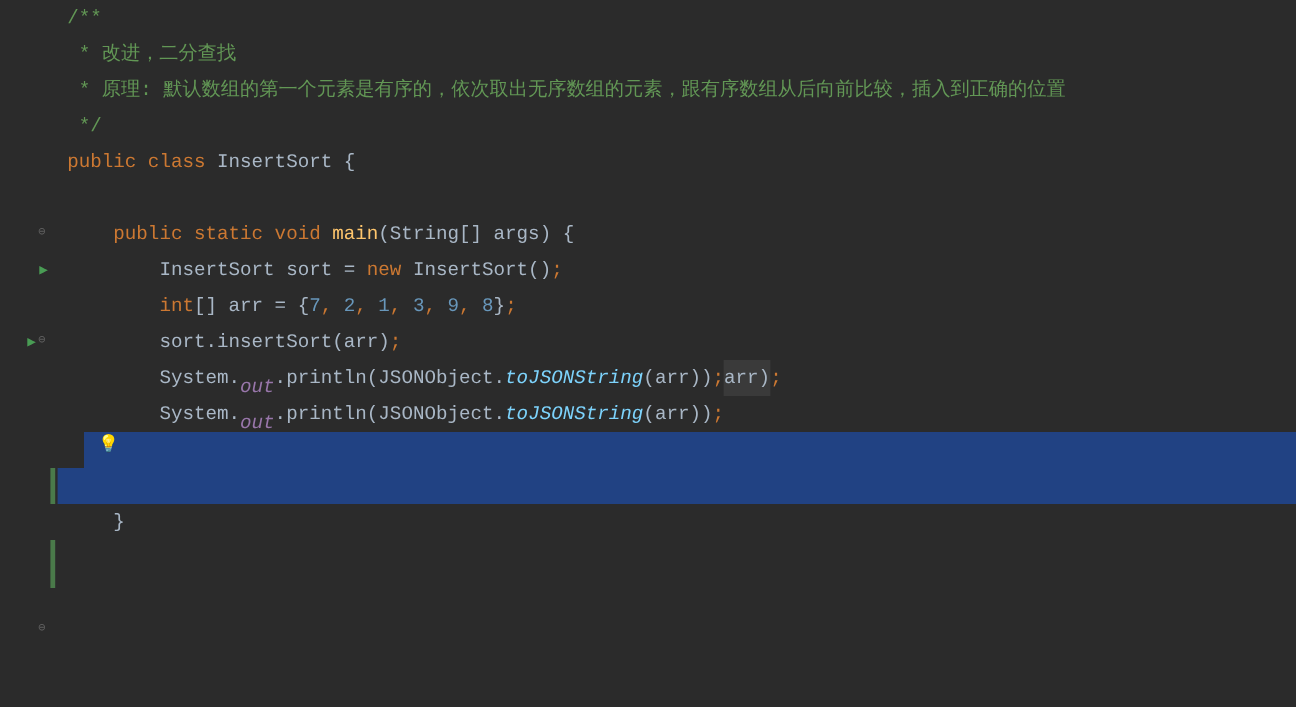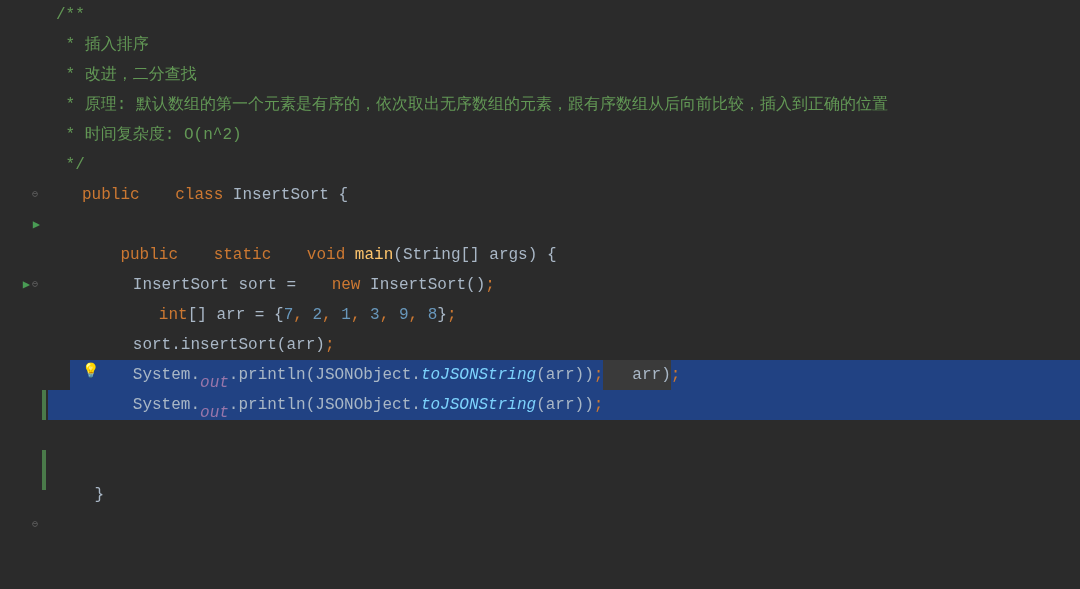--- a/index.html
+++ b/index.html
@@ -74,30 +74,30 @@
       background: #214283;
       z-index: 0;
     }
     .highlight-row.full {
       left: 0;
     }
     .code-content { position: relative; z-index: 2; }
     .gutter-content { position: relative; z-index: 2; }
     
     .c-comment { color: #629755; font-style: normal; }
-    .c-keyword { color: #cc7832; margin-left: 26px; }
+    .c-keyword { color: #cc7832; }
     .c-class { color: #a9b7c6; }
     .c-method { color: #ffc66d; }
     .c-plain { color: #a9b7c6; }
     .c-number { color: #6897bb; }
     .c-static { color: #9876aa; font-style: italic; margin-top: 16px; }
     .c-static-method { color: #7dd3fc; font-style: italic; }
     .c-punc { color: #a9b7c6; }
     .c-semi { color: #cc7832; }
-    .diff-old { background: #3a3a3a; color:#a9b7c6;padding-left:29px; }
+    .diff-old { background: #3a3a3a; color:#a9b7c6; }
     .indent { display:inline-block; }
   </style>
 </head>
 <body>
 
 <div class="editor">
 
   <div class="highlight-row" style="top:360px; left:70px;"></div>
   <div class="highlight-row full" style="top:390px;"></div>
 
@@ -132,24 +132,22 @@
     <div class="gutter-line"></div>
     <div class="gutter-line"></div>
     <div class="gutter-line">
         <span class="fold-icon">⊖</span>
       </div>
     <div class="gutter-line"></div>
   </div>
 
   <div class="code-area code-content">
     <div class="line"><span class="c-comment">/**</span></div>
-    <div class="line"><span class="c-comment"> * 插入排序</span></div>
     <div class="line"><span class="c-comment"> * 改进，二分查找</span></div>
     <div class="line"><span class="c-comment"> * 原理: 默认数组的第一个元素是有序的，依次取出无序数组的元素，跟有序数组从后向前比较，插入到正确的位置</span></div>
-    <div class="line"><span class="c-comment"> * 时间复杂度: O(n^2)</span></div>
     <div class="line"><span class="c-comment"> */</span></div>
 
     <div class="line"><span class="c-keyword">public</span><span class="c-plain"> </span><span class="c-keyword">class</span><span class="c-plain"> </span><span class="c-class">InsertSort</span><span class="c-plain"> {</span></div>
 
     <div class="line"></div>
 
     <div class="line"><span class="indent">    </span><span class="c-keyword">public</span><span class="c-plain"> </span><span class="c-keyword">static</span><span class="c-plain"> </span><span class="c-keyword">void</span><span class="c-plain"> </span><span class="c-method">main</span><span class="c-punc">(</span><span class="c-plain">String</span><span class="c-punc">[] </span><span class="c-plain">args</span><span class="c-punc">) {</span></div>
 
     <div class="line"><span class="indent">        </span><span class="c-plain">InsertSort</span><span class="c-plain"> </span><span class="c-plain">sort</span><span class="c-plain"> = </span><span class="c-keyword">new</span><span class="c-plain"> </span><span class="c-plain">InsertSort</span><span class="c-punc">()</span><span class="c-semi">;</span></div>
 

